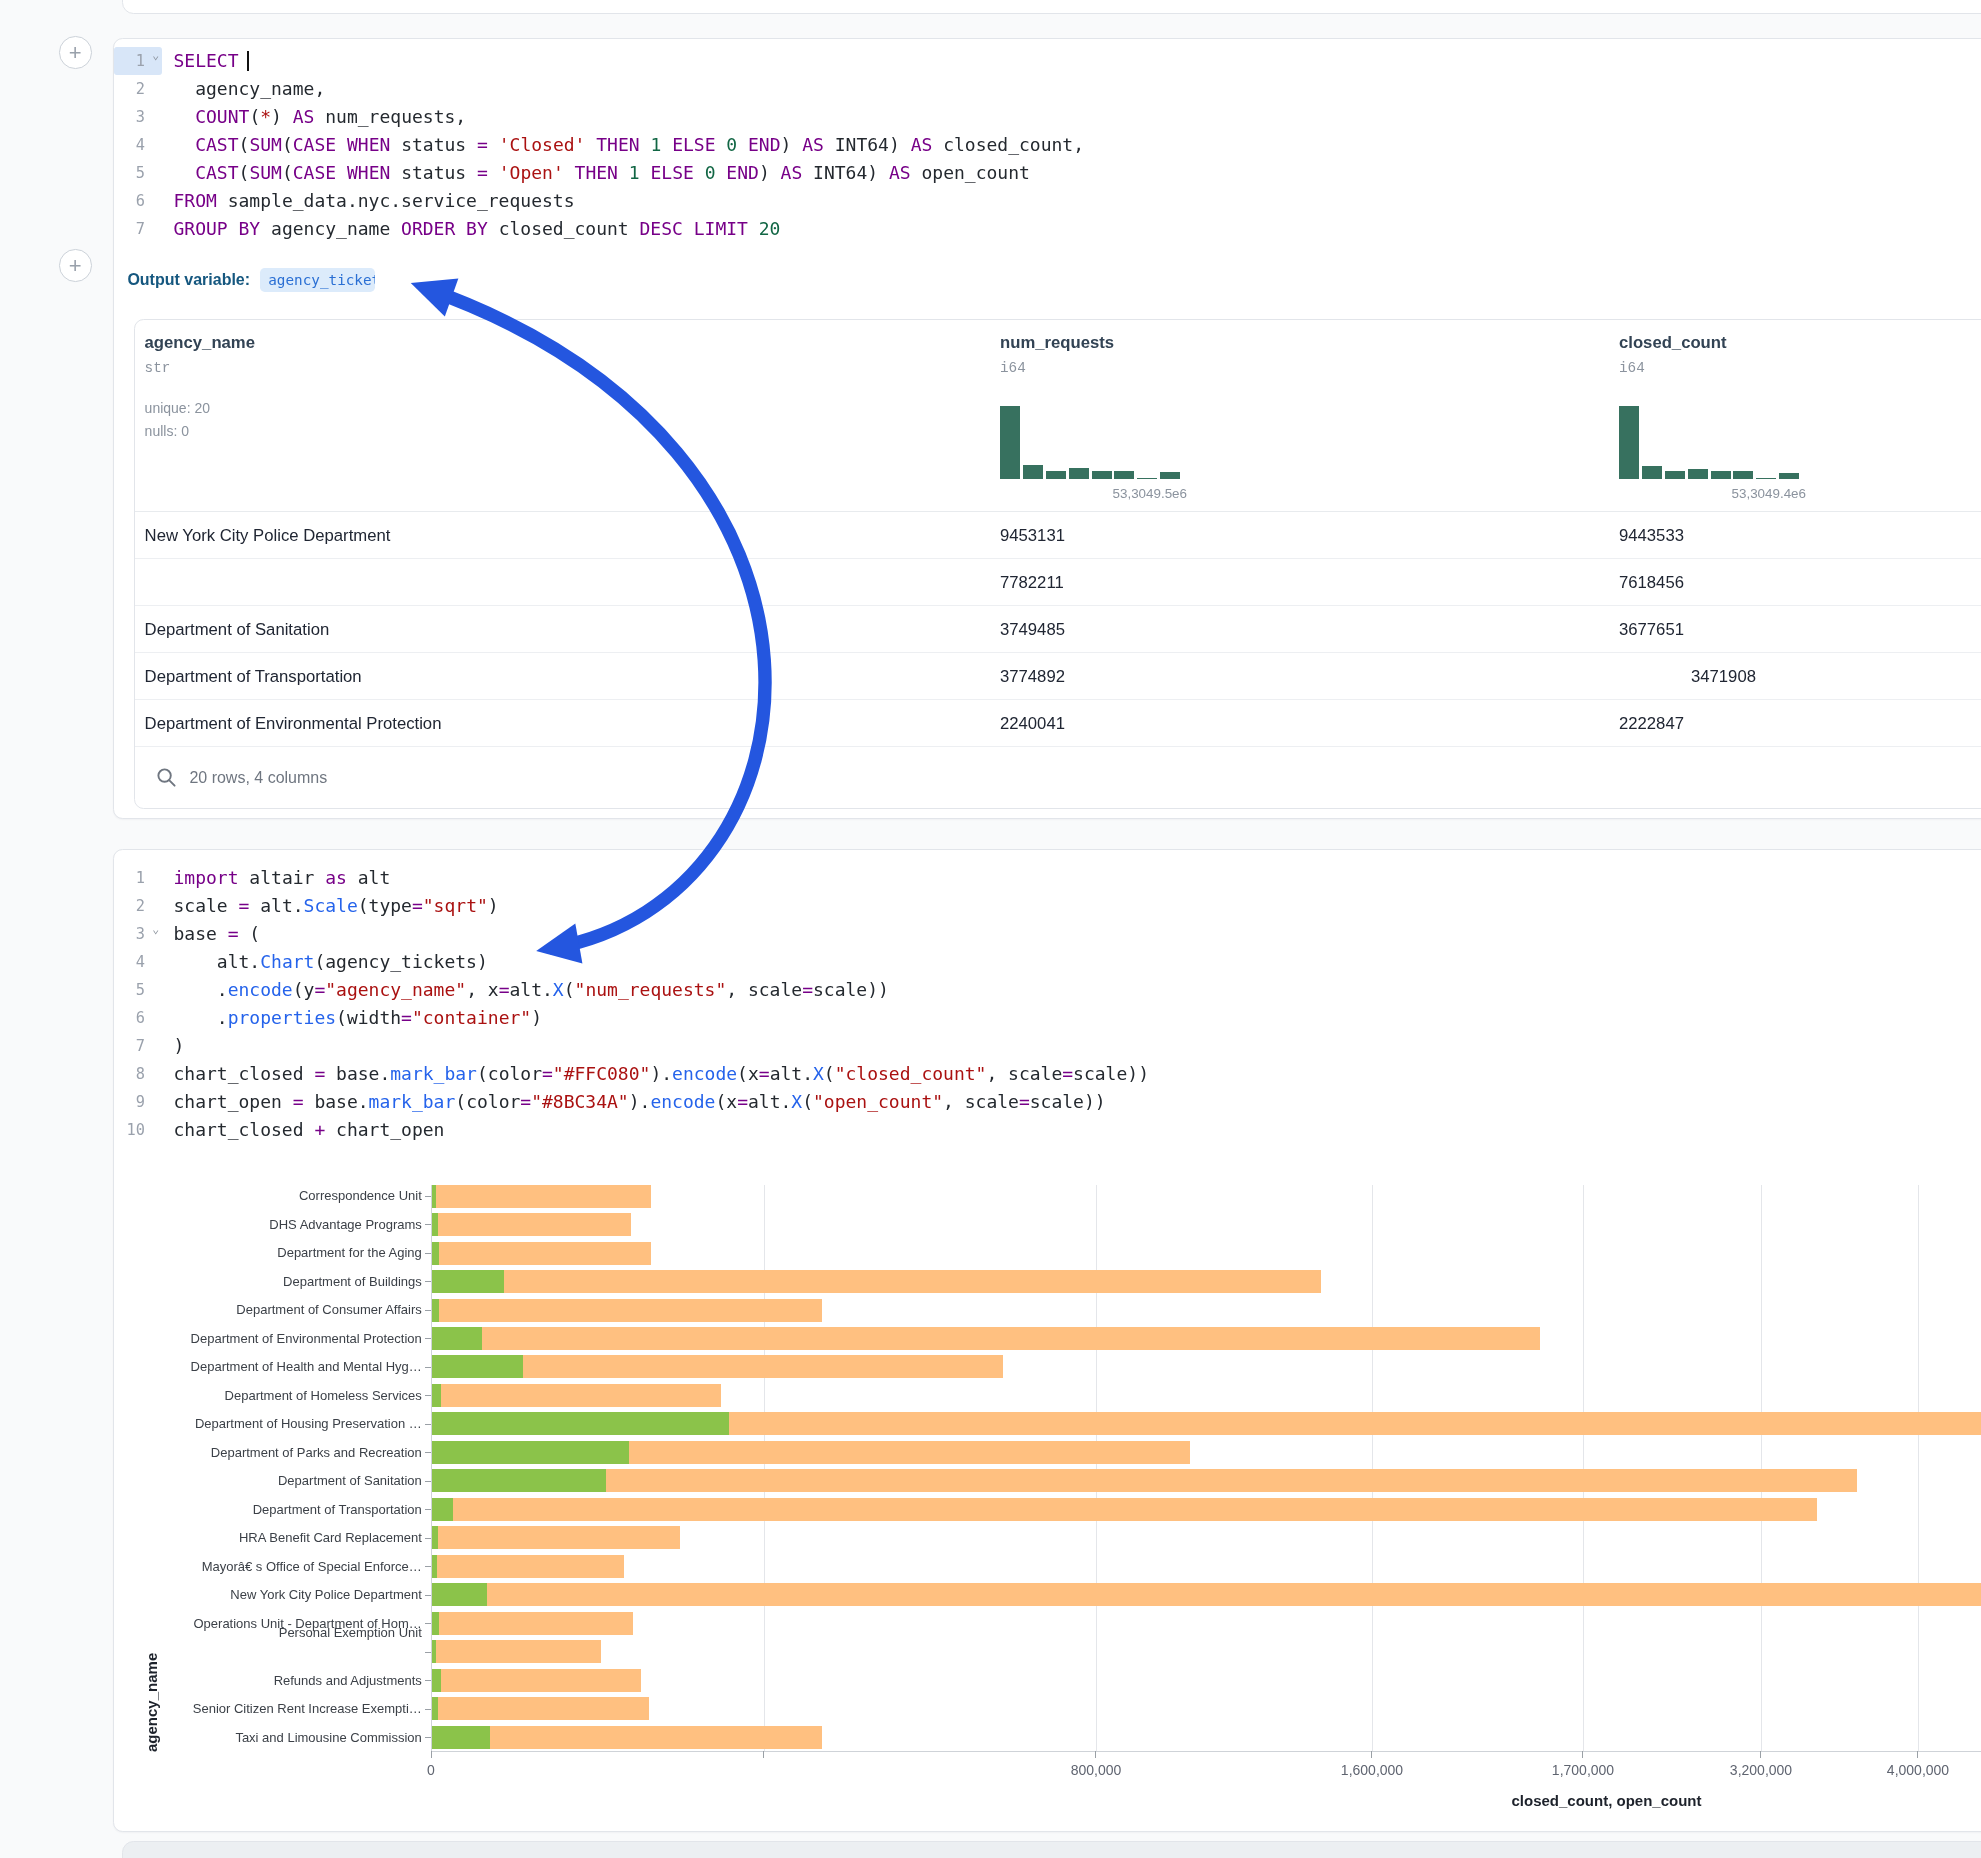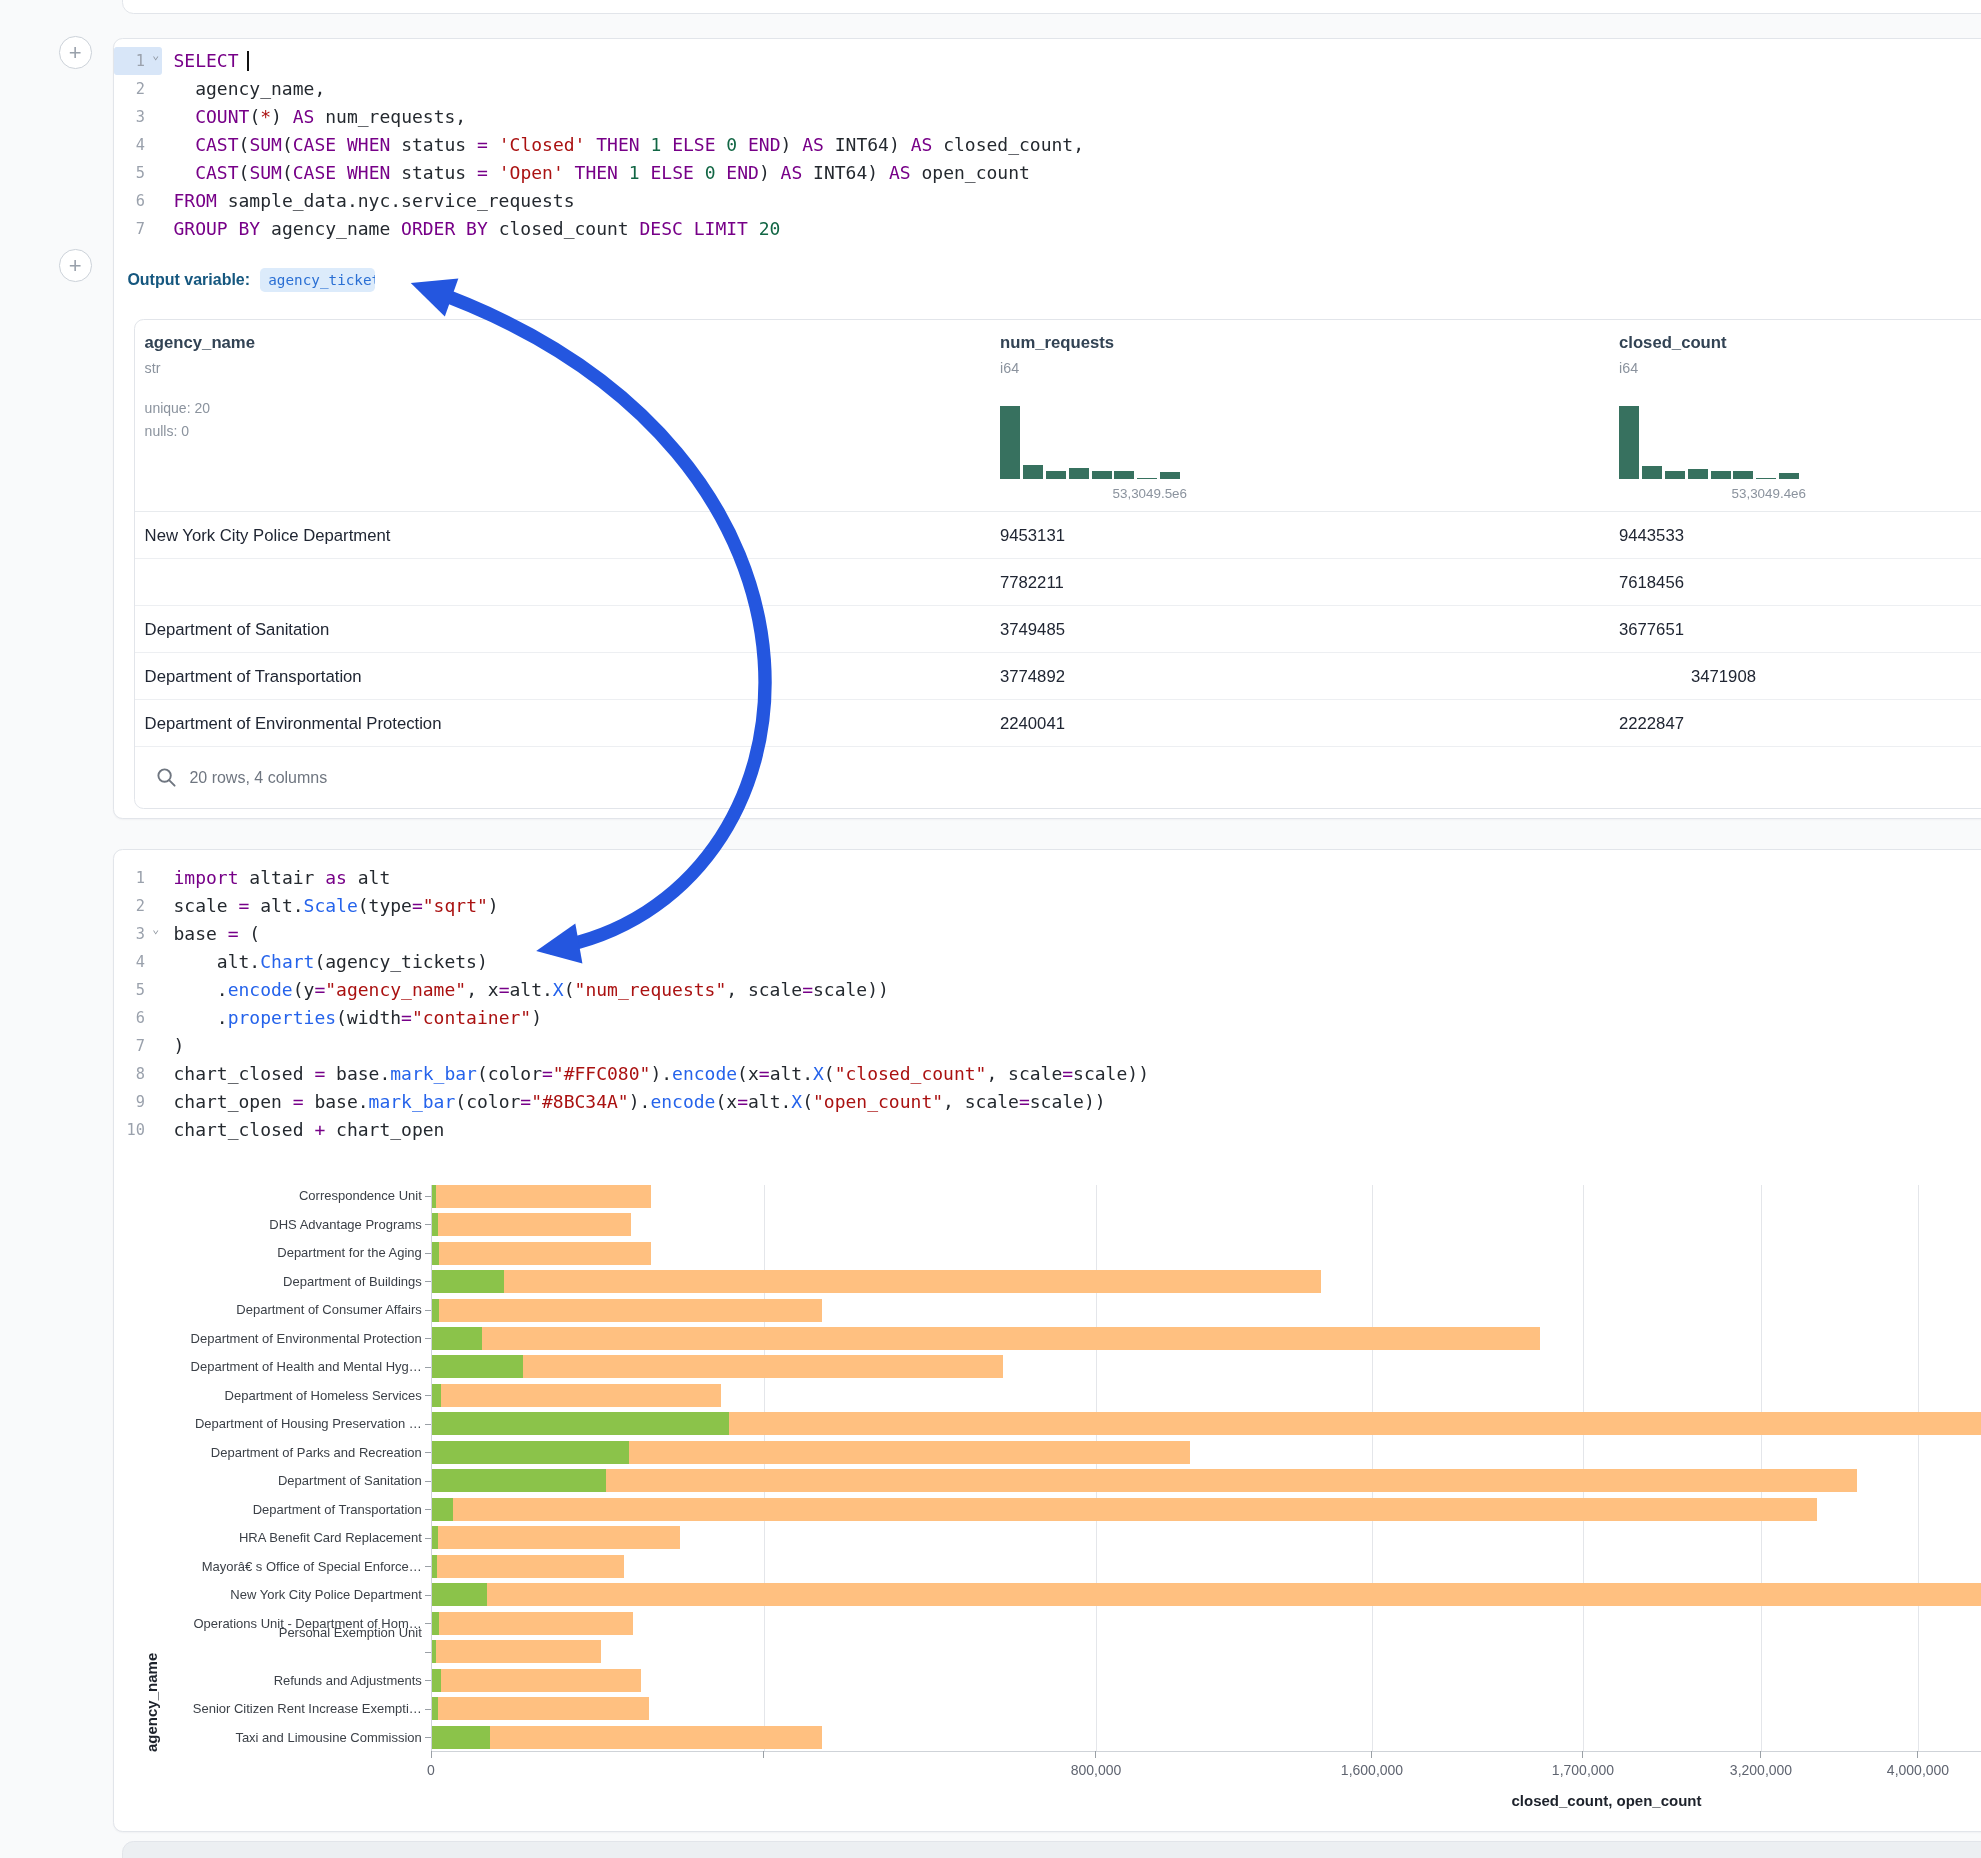--- a/index.html
+++ b/index.html
@@ -42,21 +42,21 @@
   .outvar-label{color:#15577F;font-weight:bold;font-size:16px;}
   .outvar-tag{background:#dcebfb;color:#2a6fd4;font-family:"DejaVu Sans Mono",monospace;
               font-size:14.3px;padding:3.8px 8.6px;border-radius:4.8px;max-width:115px;
               overflow:hidden;white-space:nowrap;}
 
   .table-card{position:absolute;left:20px;top:280px;width:1870px;height:490px;
               border:1px solid #e2e5ea;border-radius:9.6px;overflow:hidden;background:#fff;}
   .tbl-header{position:relative;height:192px;border-bottom:1px solid #e8ebee;}
   .th-col{position:absolute;top:13.4px;}
   .th-name{font-size:16.7px;font-weight:bold;color:#324354;}
-  .th-type{font-size:14.3px;color:#8b939e;margin-top:6.7px;}
+  .th-type{font-size:14.3px;color:#8b939e;margin-top:6.7px;font-family:Liberation Mono, monospace;}
   .th-metas{margin-top:21px;font-size:14px;color:#8b939e;line-height:23px;}
   .th-hist{position:absolute;top:70px;left:0;height:76px;width:187px;
            display:flex;align-items:flex-end;gap:2.9px;}
   .hbar{width:20px;flex:none;}
   .th-range{position:absolute;top:153px;width:187px;display:flex;
             justify-content:flex-end;font-size:13.4px;color:#8b939e;}
   .tbl-row{position:relative;height:47px;border-bottom:1px solid #edeff2;}
   .tbl-cell{position:absolute;top:0;line-height:47px;font-size:16.7px;color:#202633;white-space:nowrap;}
   .tbl-footer{position:absolute;left:0;bottom:0;height:61px;display:flex;align-items:center;
               gap:12.4px;padding-left:21px;color:#6f7680;font-size:16px;}

